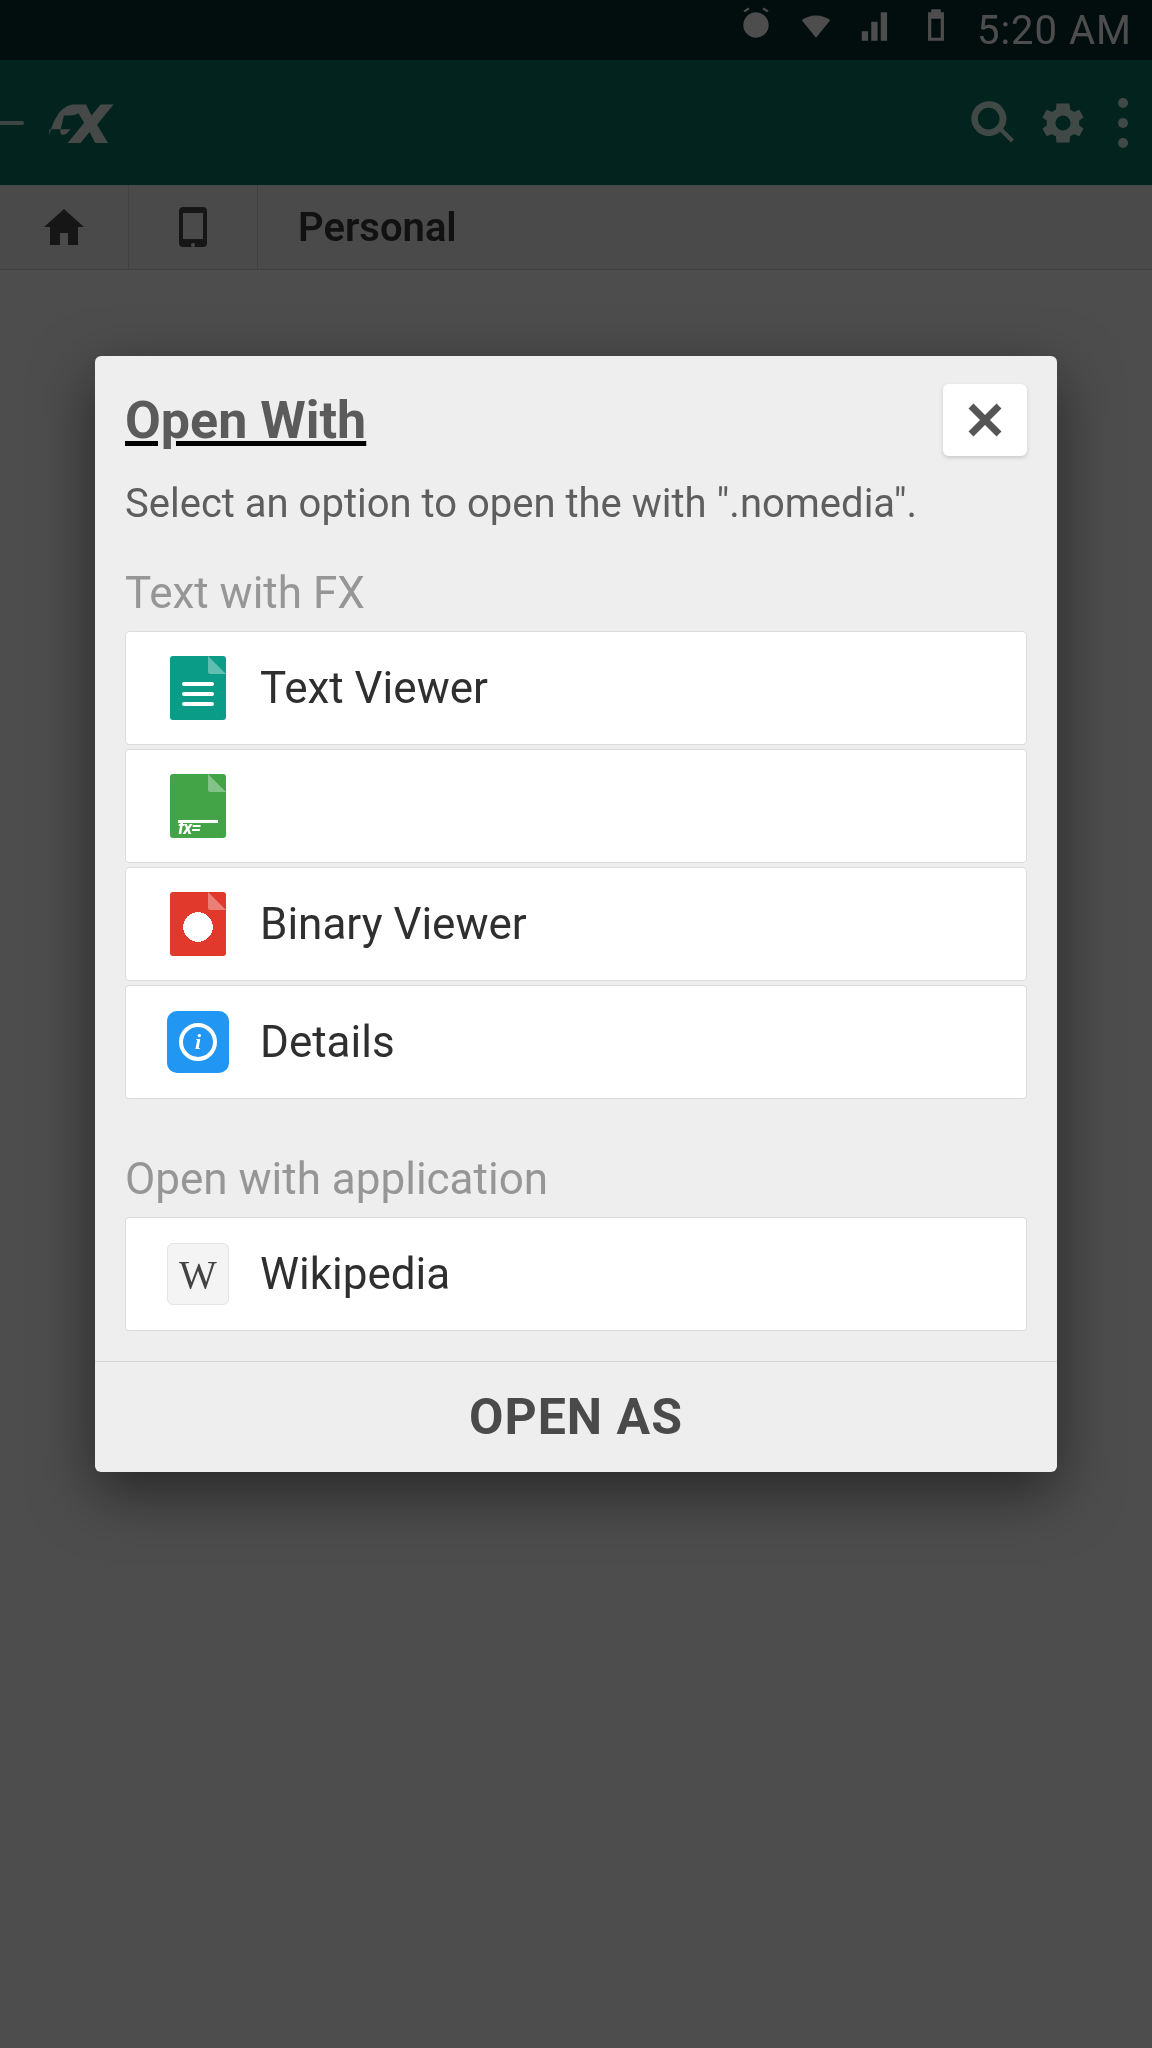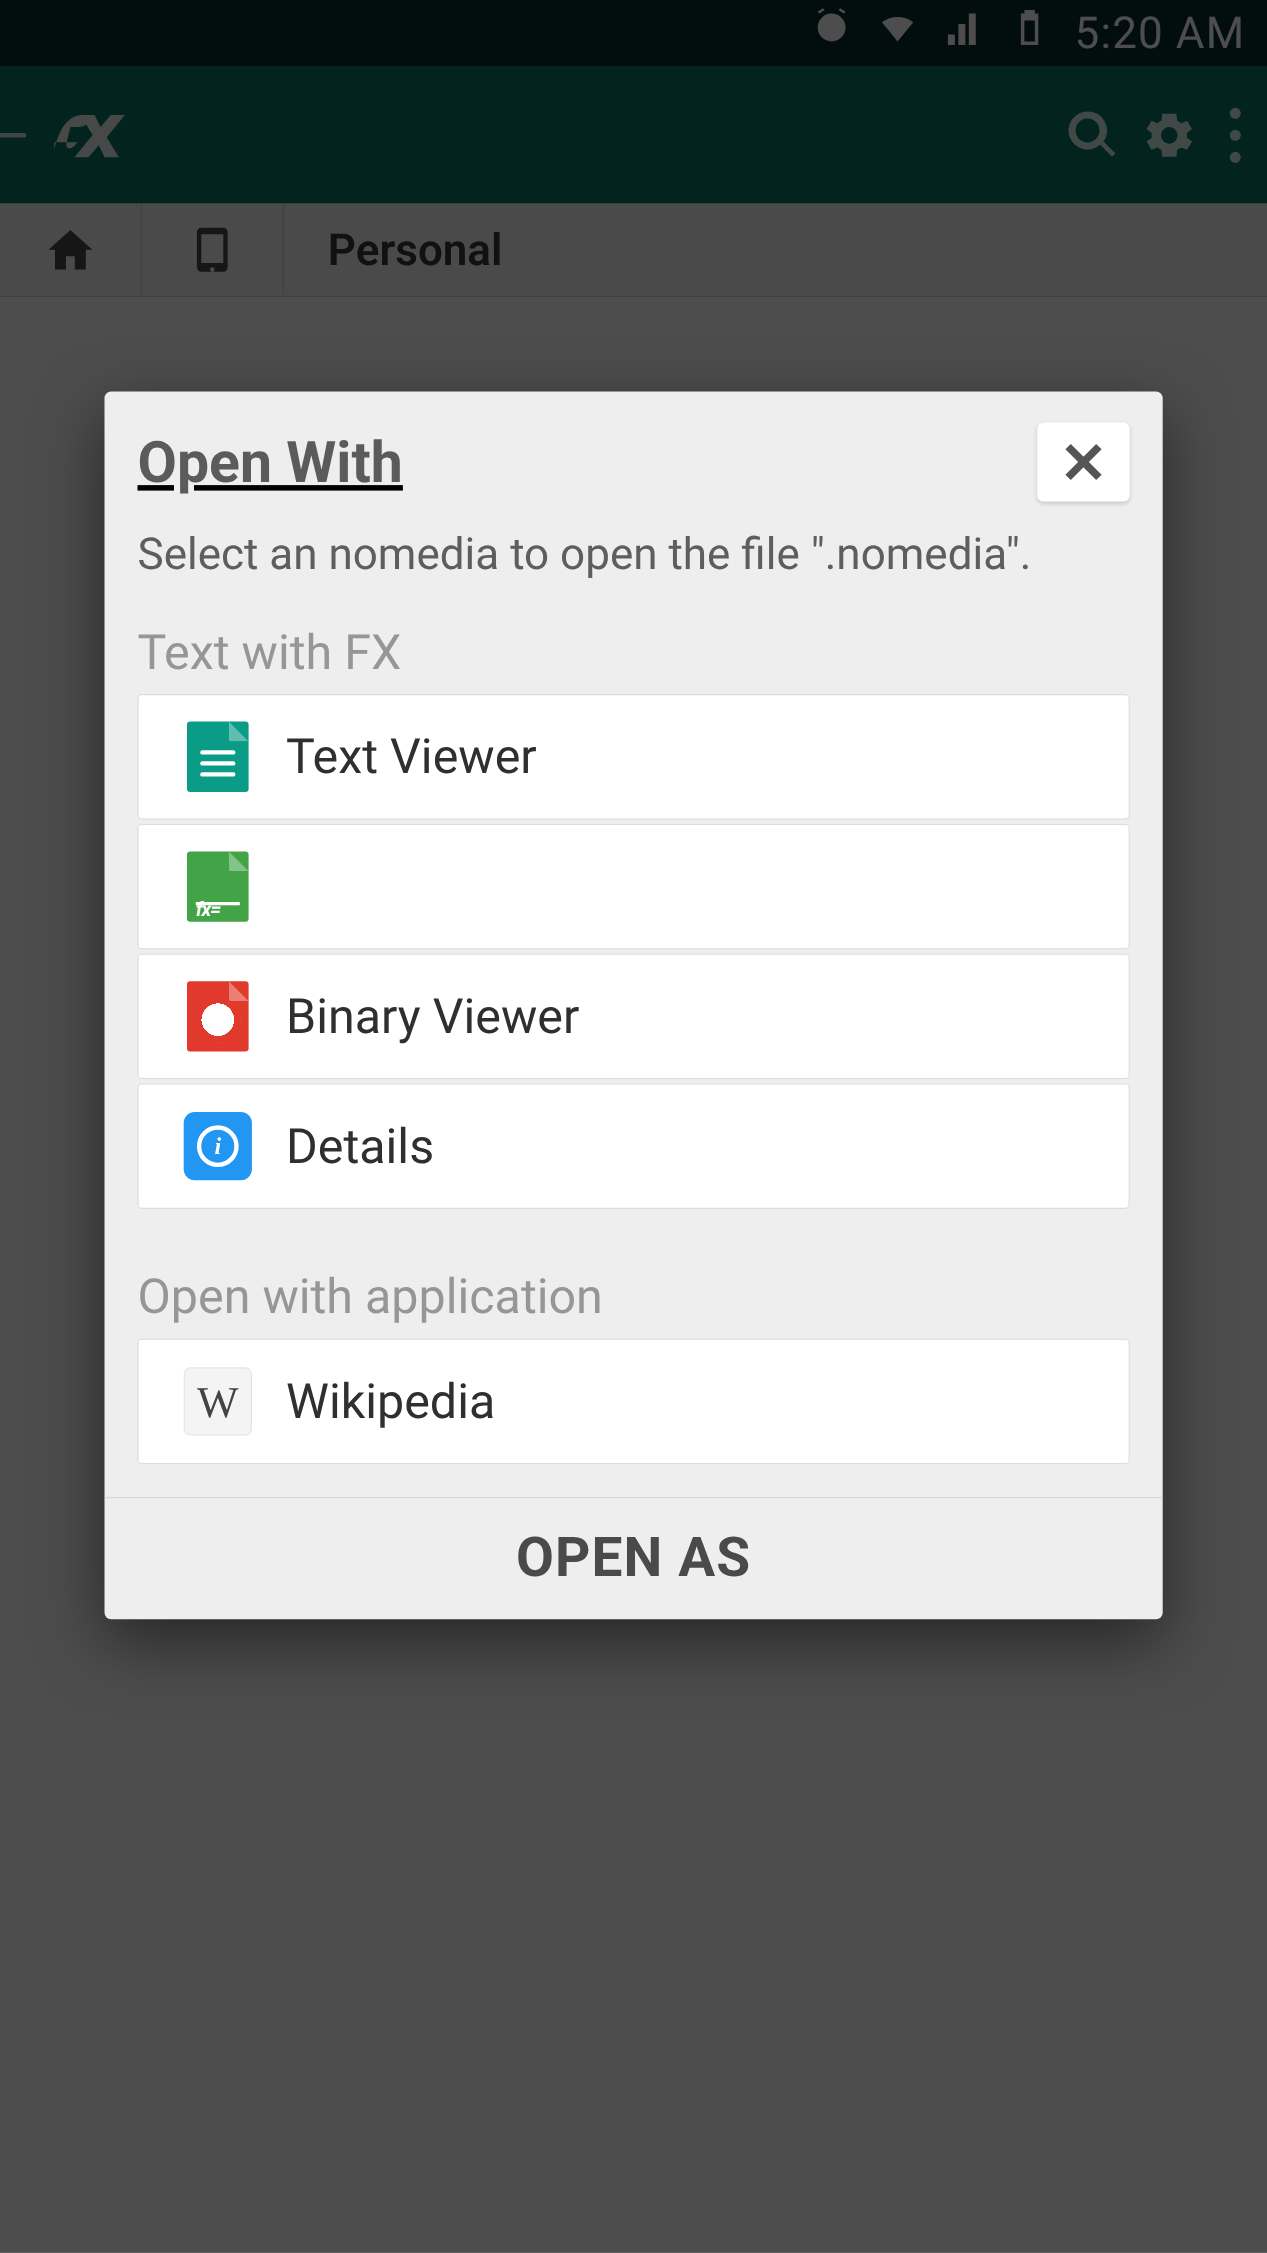--- a/index.html
+++ b/index.html
@@ -192,21 +192,21 @@
 
 <div class="dialog">
   <div class="dialog-header">
     <div class="dialog-title">Open With</div>
     <div class="close-btn">
       <svg viewBox="0 0 24 24">
           <path d="M4 4l16 16M20 4L4 20"></path>
         </svg>
     </div>
   </div>
-  <div class="dialog-subtitle">Select an nomedia to open the file ".nomedia".</div>
+  <div class="dialog-subtitle">Select an option to open the with ".nomedia".</div>
 
   <div class="section-label">Text with FX</div>
   <div class="option-list">
     <div class="option">
       <span class="icon-slot">
         <span class="doc-icon doc-teal">
             <span class="lines">
               <span></span>
               <span></span>
               <span></span>

